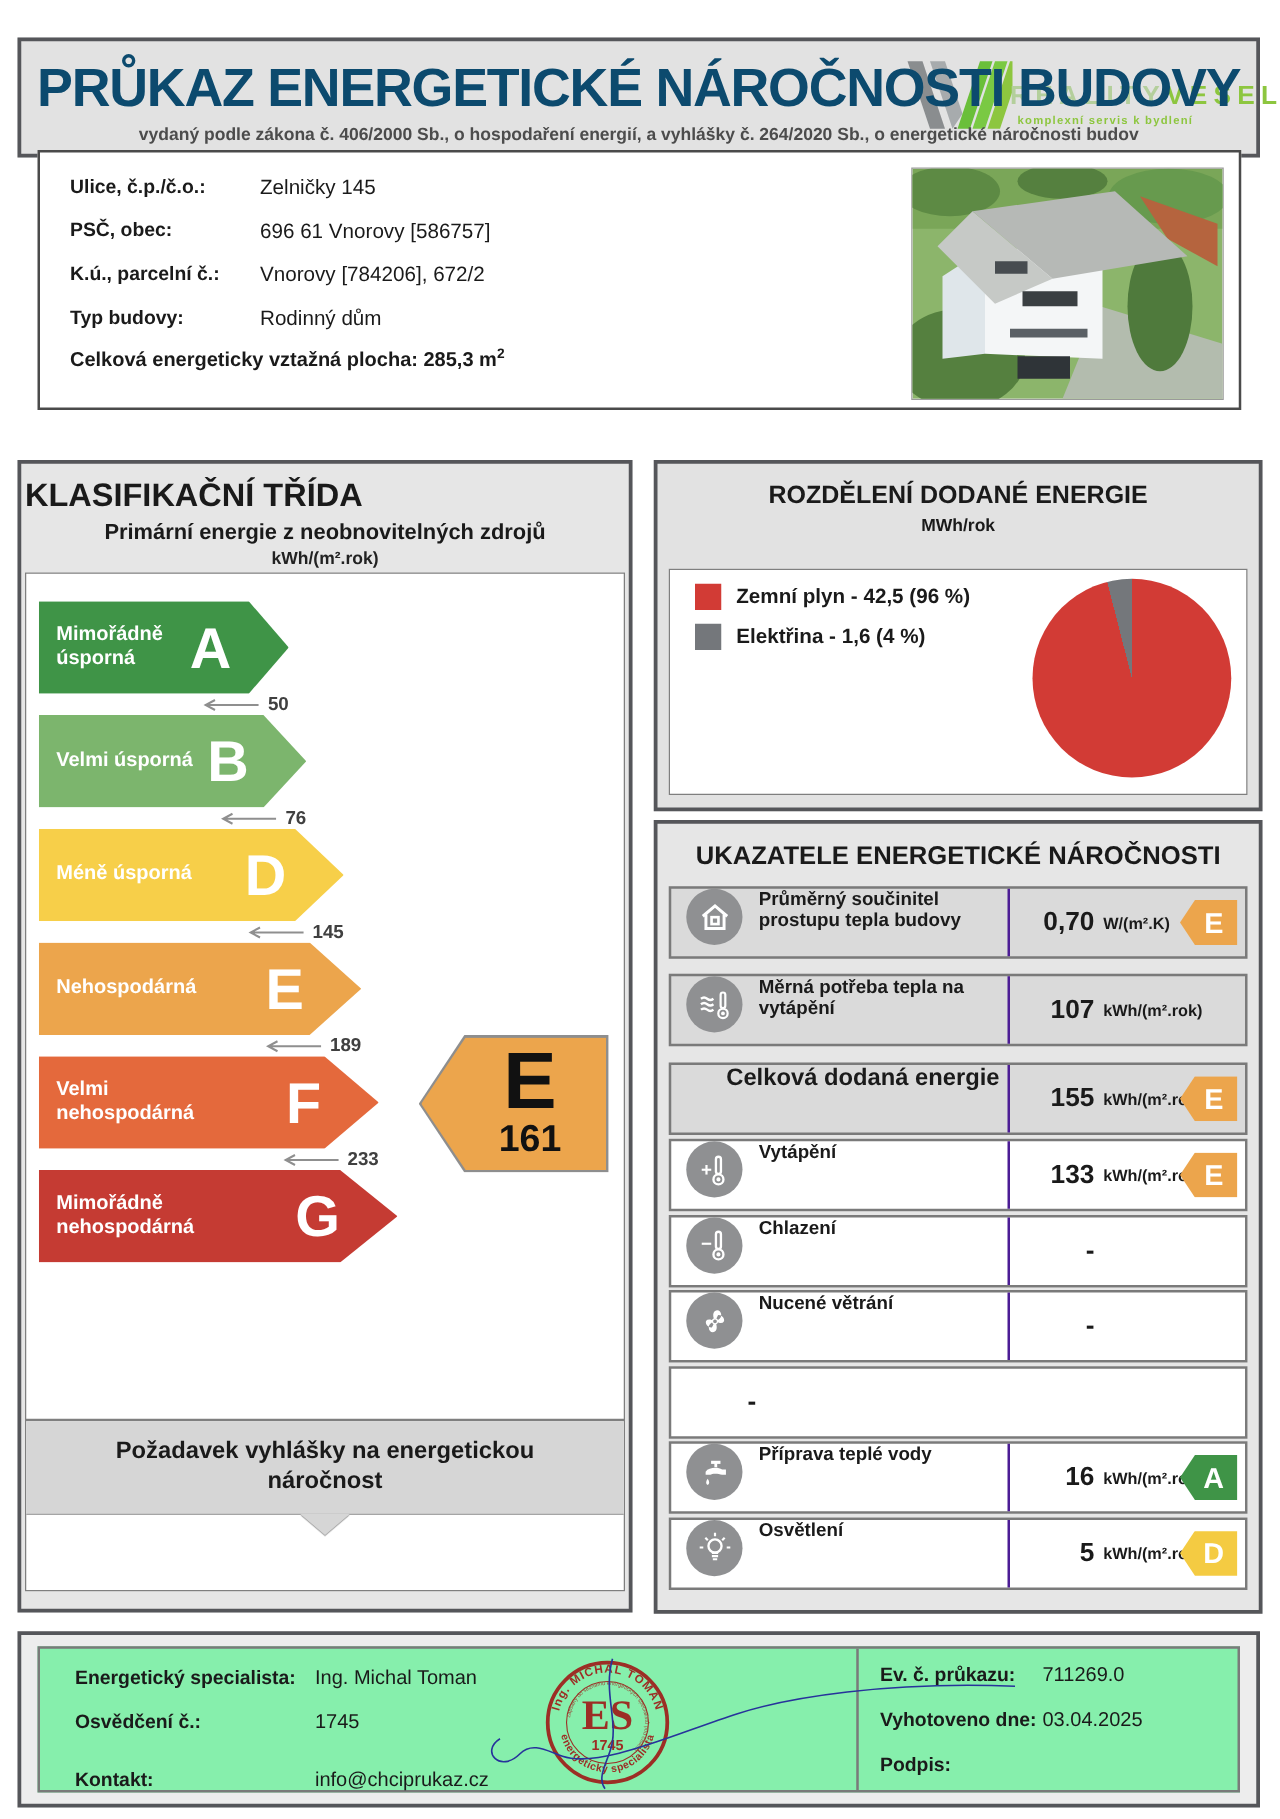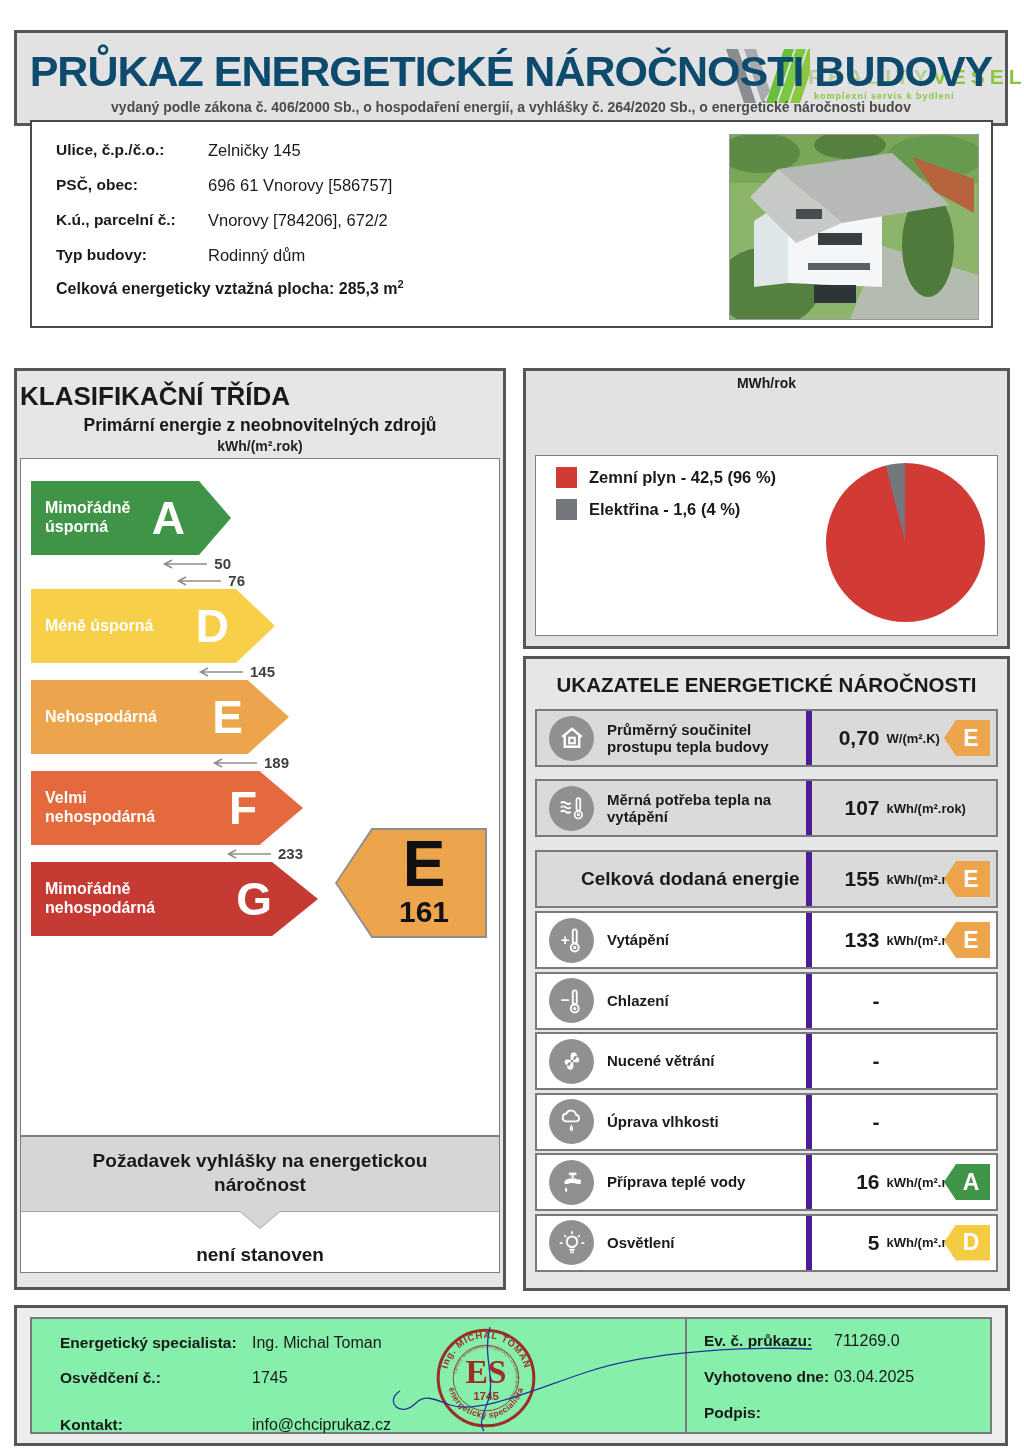--- a/index.html
+++ b/index.html
@@ -72,21 +72,21 @@
   .legend-sq{width:21px;height:21px;margin-right:12px;}
   .legend-label{font-size:16.5px;font-weight:800;}
   .pie{position:absolute;right:12px;top:7px;width:159px;height:159px;border-radius:50%;}
 
   
   .ind-panel{left:523px;top:656px;width:487px;height:635px;padding:0 9px;}
   .ind-title{margin-top:14px;margin-bottom:12px;text-align:center;font-size:20.5px;font-weight:800;}
   .ind-row{box-sizing:border-box;border:2px solid #7a7a7a;background:#fff;height:58px;
        display:flex;align-items:stretch;position:relative;}
   .ind-row.gray{background:#dadada;}
-  .ind-left{flex:0 0 58.5%;display:flex;align-items:center;border-right:6px solid #4c1d95;}
+  .ind-left{flex:0 0 58.5%;display:flex;align-items:flex-start;border-right:2px solid #4c1d95;}
   .ind-icon{flex:0 0 45px;width:45px;height:45px;border-radius:50%;background:#8f9092;
        margin-left:12px;display:flex;align-items:center;justify-content:center;}
   .ind-label{margin-left:13px;font-size:15px;font-weight:800;line-height:1.16;}
   .ind-label.big{font-size:19px;margin-left:44px;}
   .ind-right{flex:1;display:flex;align-items:center;position:relative;}
   .ind-value{width:68px;text-align:right;font-size:21px;font-weight:800;}
   .ind-unit{font-size:13px;font-weight:700;margin-left:7px;}
   .badge{position:absolute;right:6px;top:50%;transform:translateY(-50%);width:46px;height:36px;
        clip-path:polygon(0 50%,26% 0,100% 0,100% 100%,26% 100%);
        display:flex;align-items:center;justify-content:center;padding-left:8px;box-sizing:border-box;
@@ -186,20 +186,24 @@
         </div>
         <div class="thr w0">
           <svg width="50" height="12">
               <path d="M50 6 H8 M15 2 L7.5 6 L15 10" stroke="#8f8f8f" stroke-width="1.6" fill="none"></path>
             </svg>
           <span class="thr-num">50</span>
         </div>
       </div>
 
       <div class="scale-row">
+        <div class="bar w1" style="background: rgb(124, 181, 109);">
+          <span class="bar-label">Velmi úsporná</span>
+          <span class="bar-letter">B</span>
+        </div>
         <div class="thr w1">
           <svg width="50" height="12">
               <path d="M50 6 H8 M15 2 L7.5 6 L15 10" stroke="#8f8f8f" stroke-width="1.6" fill="none"></path>
             </svg>
           <span class="thr-num">76</span>
         </div>
       </div>
 
 
       <div class="scale-row">
@@ -252,25 +256,25 @@
     <div class="big-arrow-outer">
       <div class="big-arrow" id="bigArrow" style="background: rgb(236, 165, 76);">
         <span class="big-letter">E</span>
         <span class="big-value">161</span>
       </div>
     </div>
 
     <div class="req-box">
       <div class="req-head">Požadavek vyhlášky na energetickou náročnost</div>
       <div class="req-notch"></div>
-      <div class="req-value">není stanoven</div>
     </div>
   </div>
 
   <div class="panel pie-panel">
+    <div class="pie-title">ROZDĚLENÍ DODANÉ ENERGIE</div>
     <div class="pie-unit">MWh/rok</div>
     <div class="whitebox pie-box">
       <div class="legend-row">
         <span class="legend-sq" style="background: rgb(210, 59, 53);"></span>
         <span class="legend-label">Zemní plyn - 42,5 (96 %)</span>
       </div>
       <div class="legend-row">
         <span class="legend-sq" style="background: rgb(116, 119, 123);"></span>
         <span class="legend-label">Elektřina - 1,6 (4 %)</span>
       </div>
@@ -379,29 +383,20 @@
             </svg>
         </span>
         <span class="ind-label">Nucené větrání</span>
       </div>
       <div class="ind-right">
         <span class="ind-value">-</span>
       </div>
     </div>
 
     <div class="ind-row mb2">
-      <div class="ind-left">
-        <span class="ind-icon">
-          <svg width="30" height="30" viewBox="0 0 24 24">
-              <path d="M7 11.5 a3.2 3.2 0 0 1 .6-6.3 a4 4 0 0 1 7.6 1 a2.7 2.7 0 0 1 .4 5.3 Z" fill="none" stroke="#fff" stroke-width="1.5"></path>
-              <path d="M11.5 14 c-1.8 2.6-1.8 4.4 0 5.4 c1.8-1 1.8-2.8 0-5.4 Z" fill="#fff"></path>
-            </svg>
-        </span>
-        <span class="ind-label">Úprava vlhkosti</span>
-      </div>
       <div class="ind-right">
         <span class="ind-value">-</span>
       </div>
     </div>
 
     <div class="ind-row mb2">
       <div class="ind-left">
         <span class="ind-icon">
           <svg width="30" height="30" viewBox="0 0 24 24">
               <rect x="9.5" y="4.5" width="6" height="2" fill="#fff"></rect>

